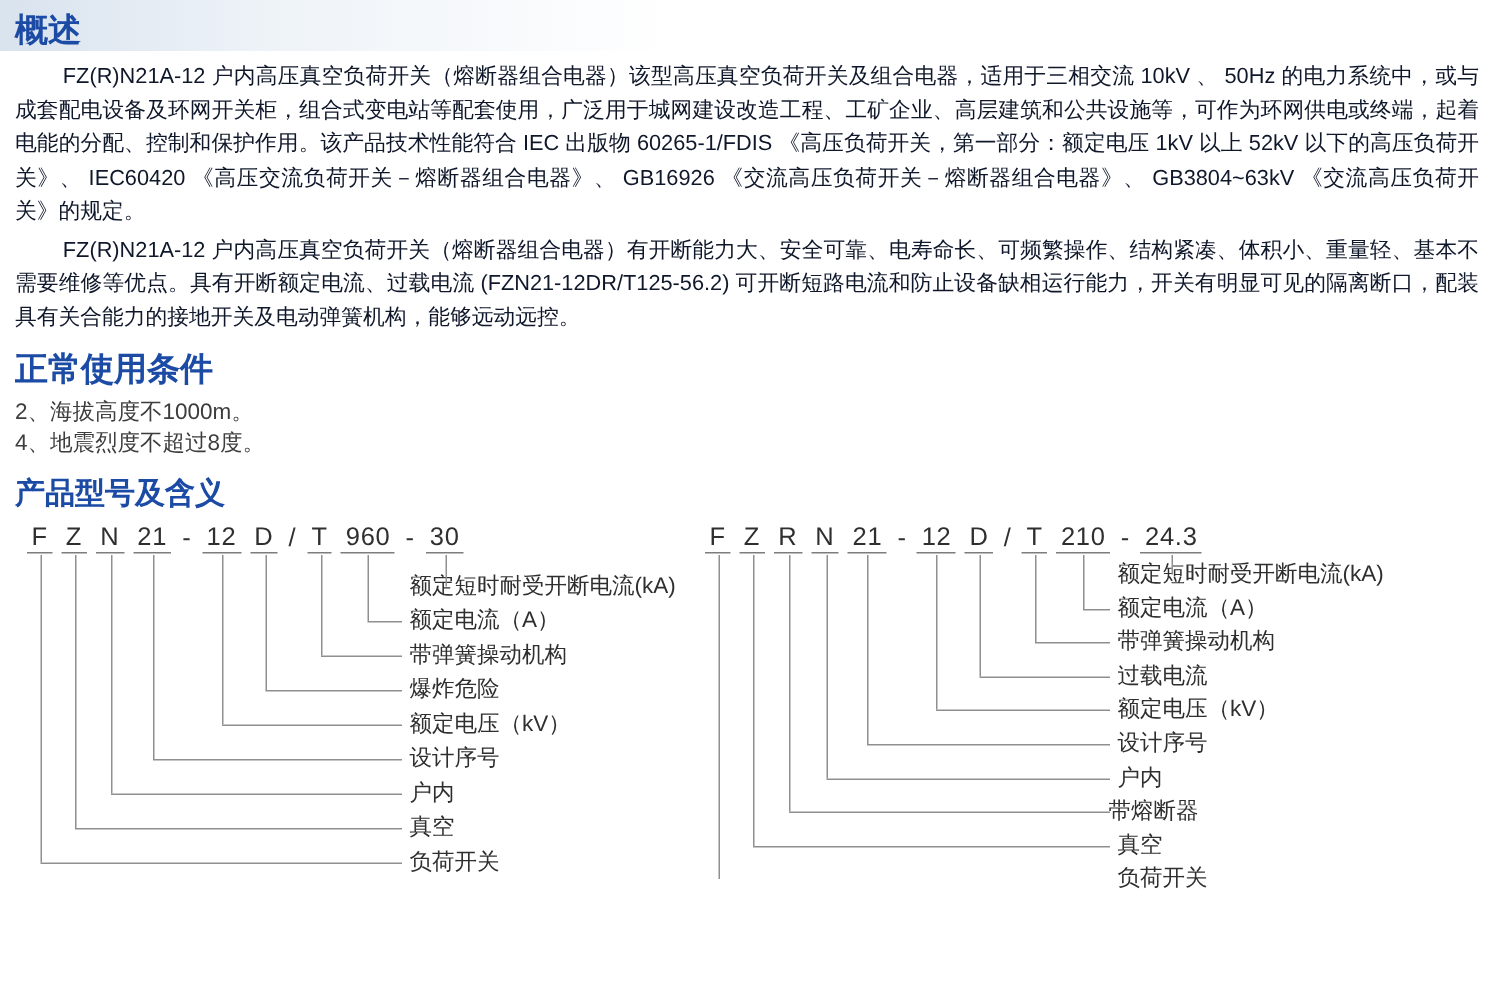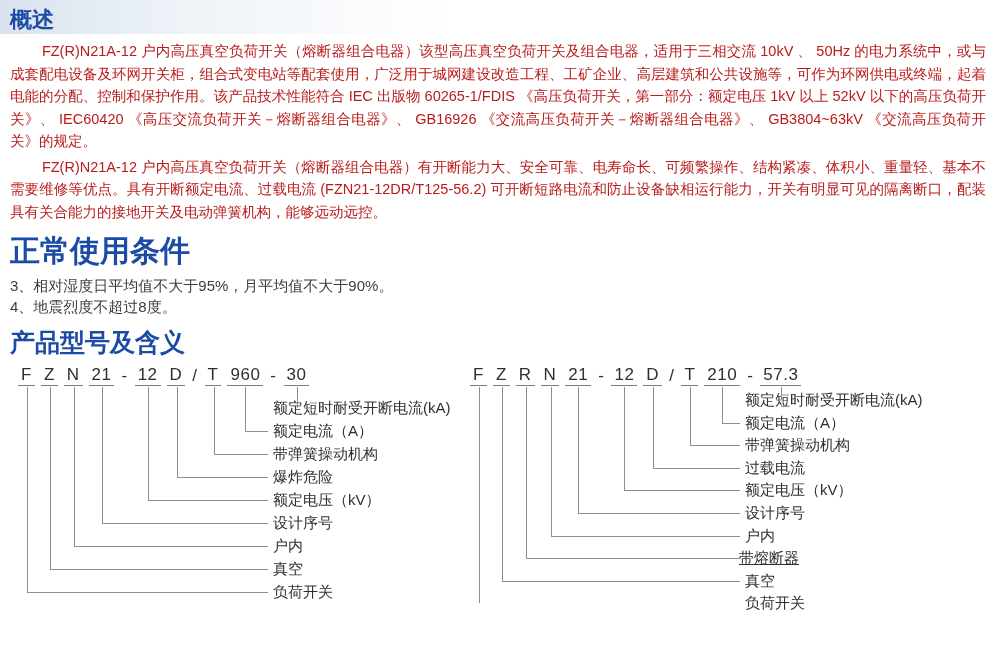--- a/index.html
+++ b/index.html
@@ -6,26 +6,26 @@
   body{
     width:1000px;height:668px;overflow:hidden;background:#ffffff;
     font-family:"Liberation Sans","DejaVu Sans",sans-serif;
     color:#3d3d3d;position:relative;
   }
   .topband{position:absolute;top:0;left:0;width:100%;height:34px;
     background:linear-gradient(to right,#d9e3ee 0%,#eef3f8 18%,#ffffff 45%);
     z-index:0;}
   h1,h2{position:relative;z-index:1;margin:0;color:#1c4ba5;font-weight:bold;}
   .h-overview{font-size:22px;padding:5px 0 2px 10px;}
-  .h-sec{font-size:30px;margin:8px 0 4px 10px;}
-  .h-model{font-size:25px;margin:9px 0 0 10px;}
+  .h-sec{font-size:22px;margin:8px 0 4px 10px;}
+  .h-model{font-size:20px;margin:9px 0 0 10px;}
   p.body-par{
     position:relative;z-index:1;
     margin:3px 14px 0 10px;font-size:14.5px;line-height:22.5px;
-    text-indent:2.2em;text-align:justify;color:#b91c1c;
+    text-indent:2.2em;text-align:justify;color:#0f172a;
   }
   ul.cond{list-style:none;margin:2px 0 0 10px;padding:0;}
   ul.cond li{font-size:15px;line-height:20.5px;color:#3d3d3d;}
   #diagrams{position:relative;height:246px;margin-top:4px;z-index:1;}
   .diagram{position:absolute;top:0;height:246px;}
   .tokens{display:flex;align-items:flex-end;margin:2px 0 0 4px;
     font-size:17px;color:#2f2f2f;letter-spacing:0.5px;}
   .tok{border-bottom:1px solid #7d7d7d;padding:0 3px;line-height:1.2;}
   .sep{padding:0 1px;line-height:1.2;}
   .lbl{position:absolute;font-size:15px;color:#2f2f2f;white-space:nowrap;line-height:18px;}
@@ -37,21 +37,21 @@
 
 <div class="topband"></div>
 
 <h1 class="h-overview">概述</h1>
 
 <p class="body-par">FZ(R)N21A-12 户内高压真空负荷开关（熔断器组合电器）该型高压真空负荷开关及组合电器，适用于三相交流 10kV 、 50Hz 的电力系统中，或与成套配电设备及环网开关柜，组合式变电站等配套使用，广泛用于城网建设改造工程、工矿企业、高层建筑和公共设施等，可作为环网供电或终端，起着电能的分配、控制和保护作用。该产品技术性能符合 IEC 出版物 60265-1/FDIS 《高压负荷开关，第一部分：额定电压 1kV 以上 52kV 以下的高压负荷开关》、 IEC60420 《高压交流负荷开关－熔断器组合电器》、 GB16926 《交流高压负荷开关－熔断器组合电器》、 GB3804~63kV 《交流高压负荷开关》的规定。</p>
 <p class="body-par">FZ(R)N21A-12 户内高压真空负荷开关（熔断器组合电器）有开断能力大、安全可靠、电寿命长、可频繁操作、结构紧凑、体积小、重量轻、基本不需要维修等优点。具有开断额定电流、过载电流 (FZN21-12DR/T125-56.2) 可开断短路电流和防止设备缺相运行能力，开关有明显可见的隔离断口，配装具有关合能力的接地开关及电动弹簧机构，能够远动远控。</p>
 
 <h2 class="h-sec">正常使用条件</h2>
 <ul class="cond">
-  <li>3、相对湿度日平均值不大于95%，月平均值不大于90%。</li>
+  <li>2、海拔高度不1000m。</li>
   <li>4、地震烈度不超过8度。</li>
 </ul>
 
 <h2 class="h-model">产品型号及含义</h2>
 <div id="diagrams">
     <div class="diagram" style="left: 14px;">
       <div class="tokens" style="gap: 6px;">
         <span class="tok">F</span>
         <span class="tok">Z</span>
         <span class="tok">N</span>
@@ -100,30 +100,30 @@
         <span class="tok">R</span>
         <span class="tok">N</span>
         <span class="tok">21</span>
         <span class="sep">-</span>
         <span class="tok">12</span>
         <span class="tok">D</span>
         <span class="sep">/</span>
         <span class="tok">T</span>
         <span class="tok">210</span>
         <span class="sep">-</span>
-        <span class="tok">57.3</span>
+        <span class="tok">24.3</span>
       </div>
       <div class="lbl" style="left: 279px; top: 28px;">额定短时耐受开断电流(kA)</div>
       <div class="lbl" style="left: 279px; top: 50.6px;">额定电流（A）</div>
       <div class="lbl" style="left: 279px; top: 73.2px;">带弹簧操动机构</div>
       <div class="lbl" style="left: 279px; top: 95.8px;">过载电流</div>
       <div class="lbl" style="left: 279px; top: 118.4px;">额定电压（kV）</div>
       <div class="lbl" style="left: 279px; top: 141px;">设计序号</div>
       <div class="lbl" style="left: 279px; top: 163.6px;">户内</div>
-      <div class="lbl" style="left: 273px; top: 186.2px; text-decoration: underline;">带熔断器</div>
+      <div class="lbl" style="left: 273px; top: 186.2px;">带熔断器</div>
       <div class="lbl" style="left: 279px; top: 208.8px;">真空</div>
       <div class="lbl" style="left: 279px; top: 231.4px;">负荷开关</div>
       <div class="vline" style="left: 12.5px; top: 24px; height: 216.4px;"></div>
       <div class="vline" style="left: 35.5px; top: 24px; height: 193.8px;"></div>
       <div class="hline" style="left: 35.5px; top: 217.8px; width: 238.5px;"></div>
       <div class="vline" style="left: 59.5px; top: 24px; height: 171.2px;"></div>
       <div class="hline" style="left: 59.5px; top: 195.2px; width: 214.5px;"></div>
       <div class="vline" style="left: 84.5px; top: 24px; height: 148.6px;"></div>
       <div class="hline" style="left: 84.5px; top: 172.6px; width: 189.5px;"></div>
       <div class="vline" style="left: 112px; top: 24px; height: 126px;"></div>

